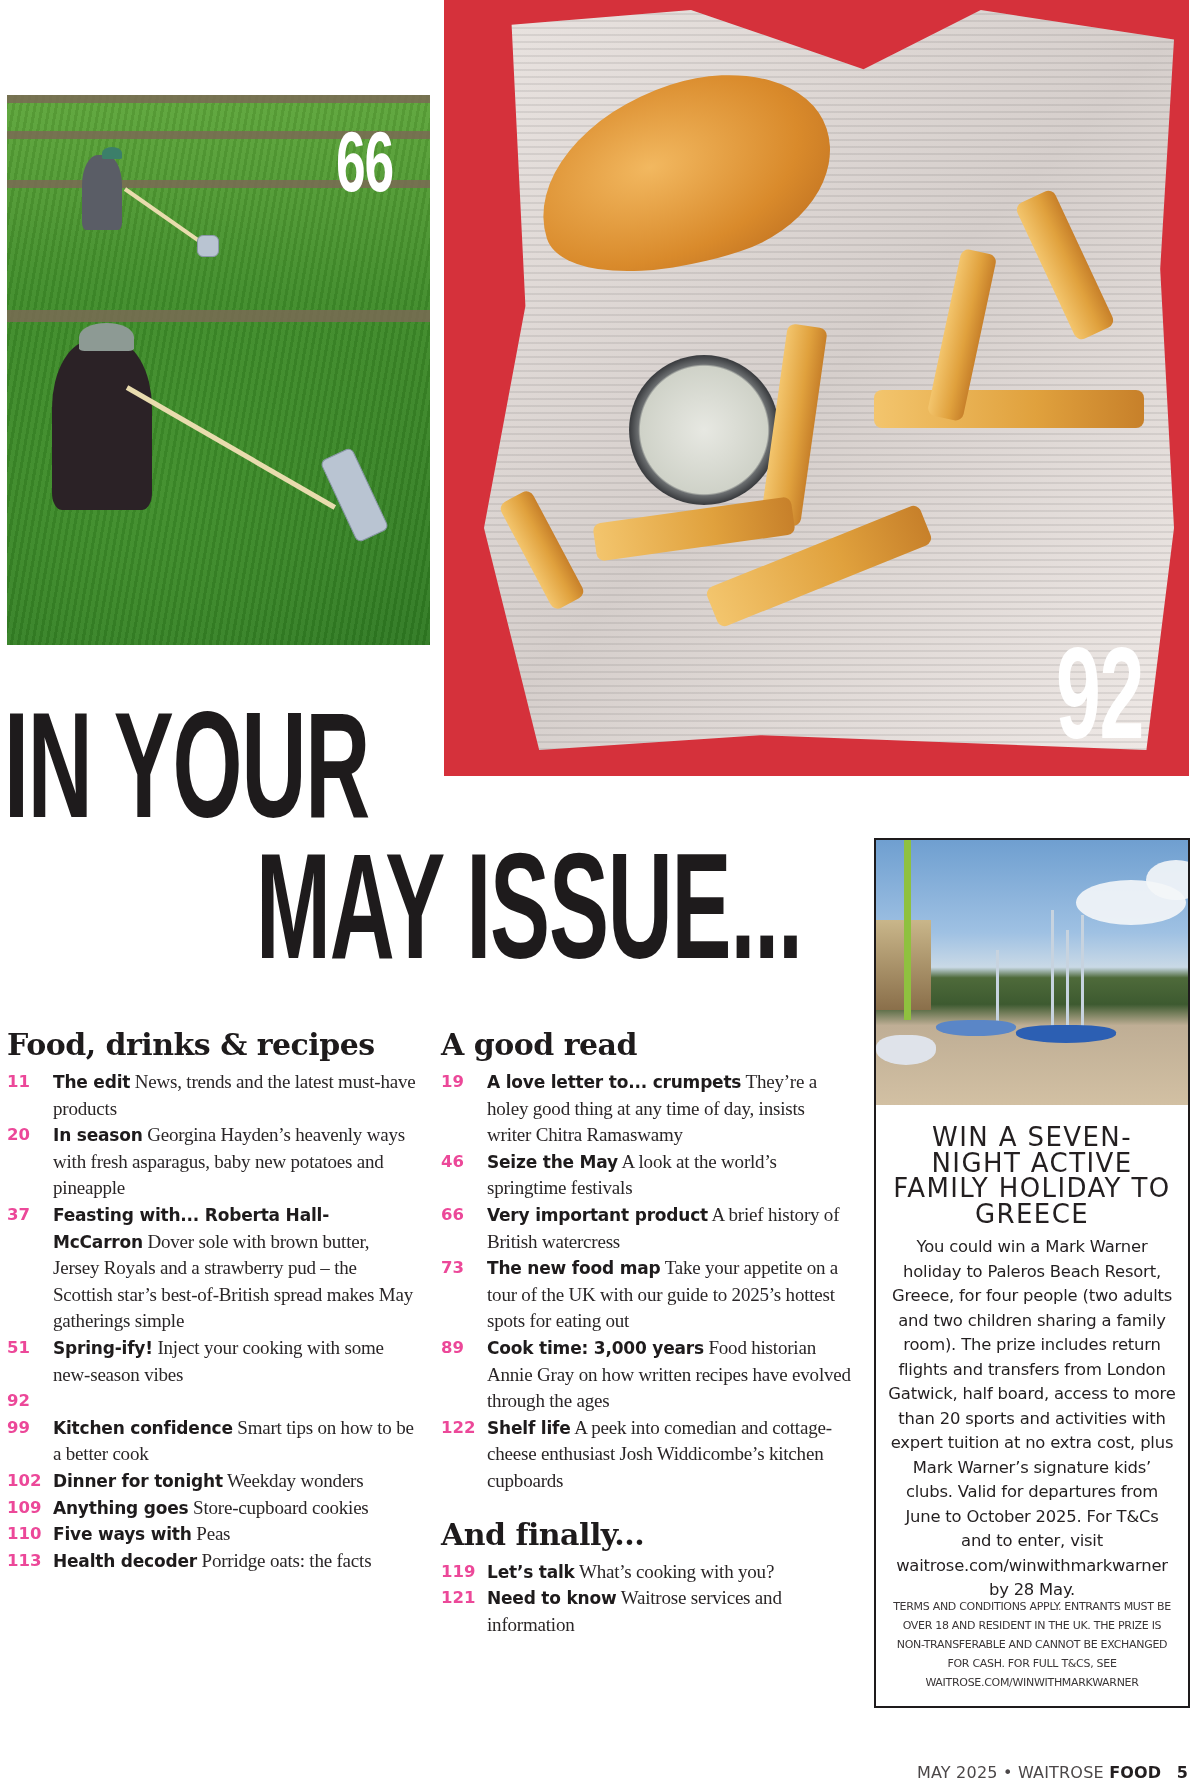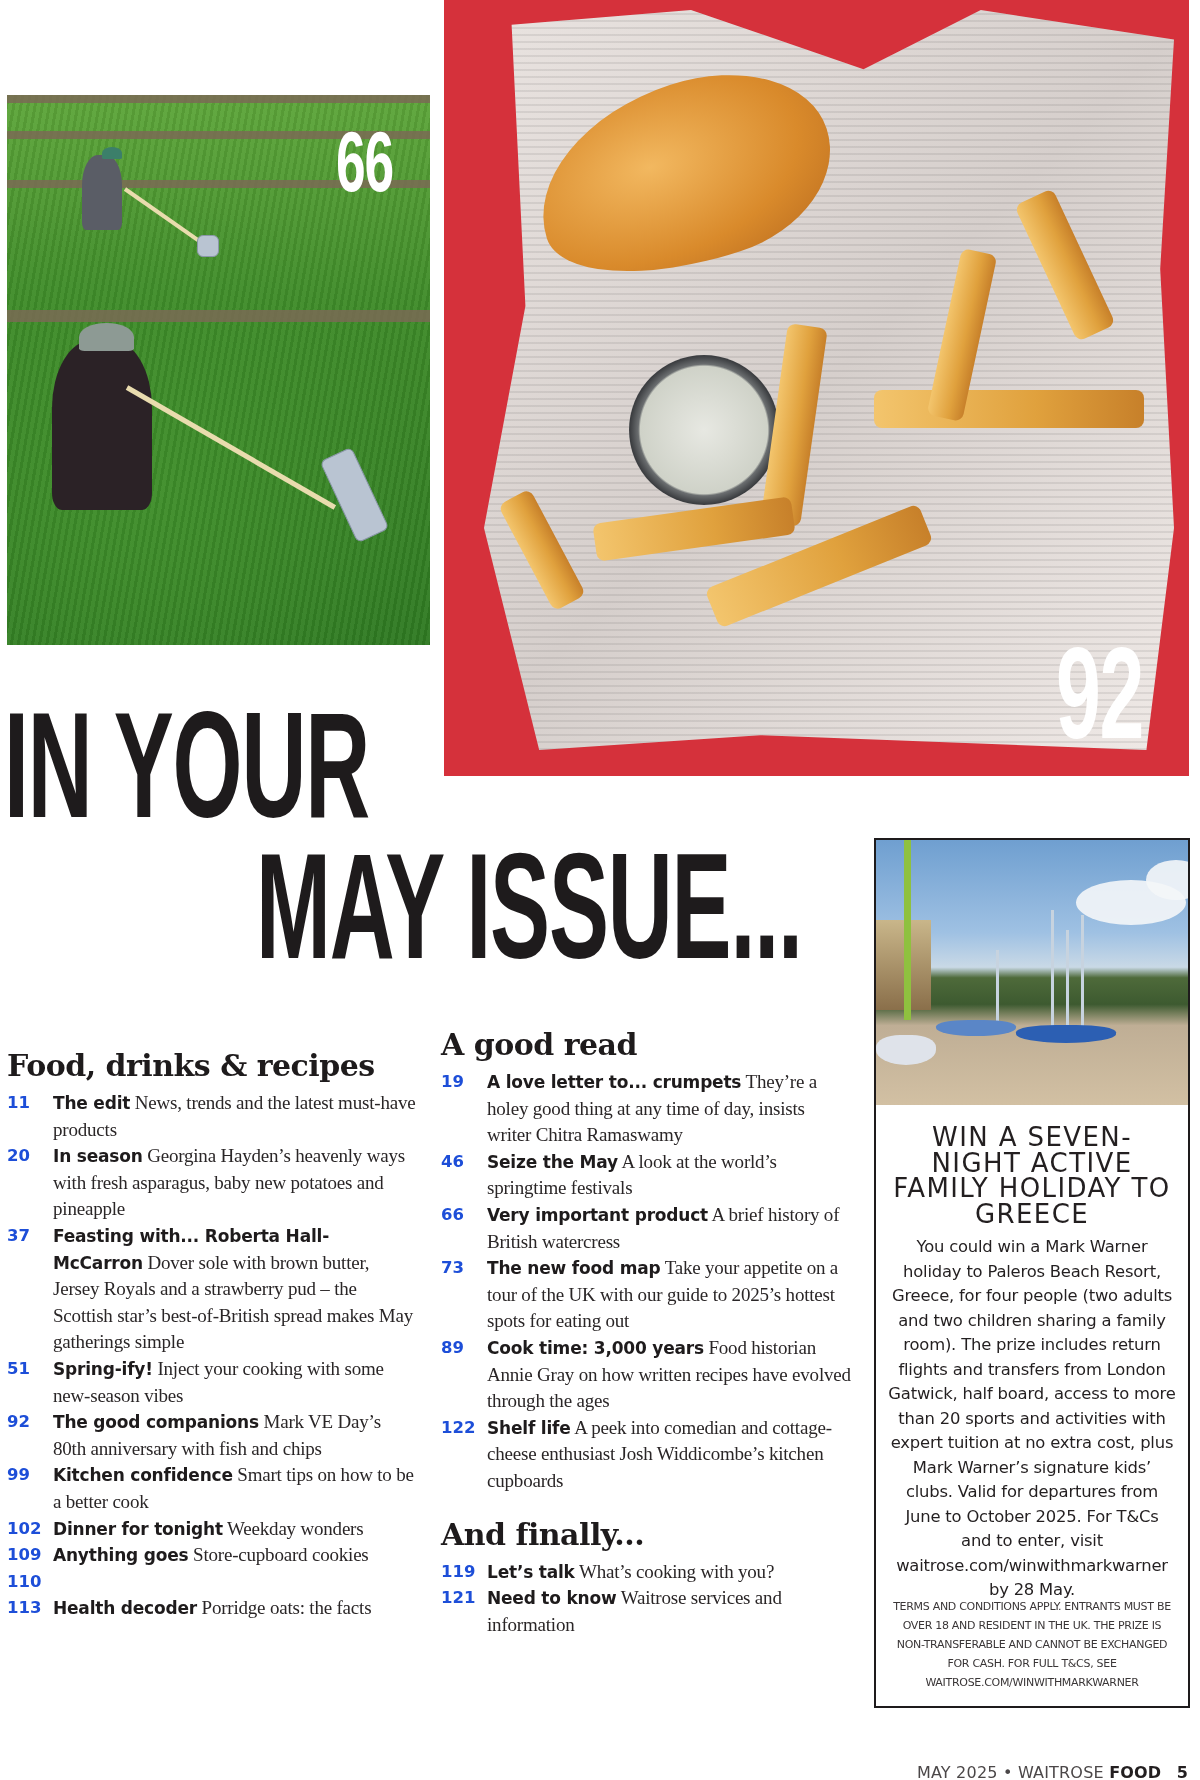--- a/index.html
+++ b/index.html
@@ -52,29 +52,29 @@
   
   .headline {
     position: absolute; font-family: "Liberation Sans", sans-serif; font-weight: 700; color: #1e1b1c;
     line-height: 1; transform: scaleX(0.6); transform-origin: left top; white-space: nowrap; letter-spacing: -2px;
   }
   .hl-1 { left: 4px; top: 690px; font-size: 150px; }
   .hl-2 { left: 256px; top: 831px; font-size: 150px; }
 
   
   .col { position: absolute; }
-  .col-left { left: 7px; top: 1027px; width: 410px; margin-top: 21px; }
+  .col-left { left: 7px; top: 1027px; width: 410px; }
   .col-mid  { left: 441px; top: 1027px; width: 410px; }
   .section-title {
     font-family: "DejaVu Serif", serif; font-weight: 700; font-size: 30px; line-height: 36px;
     letter-spacing: -0.5px; color: #1e1b1c; margin-bottom: 6px; white-space: nowrap;
   }
   .item { display: flex; align-items: flex-start; font-size: 16.8px; line-height: 26.6px; }
   .item-num {
-    flex: 0 0 46px; font-family: "DejaVu Sans", sans-serif; font-weight: 700; font-size: 16.5px; color: #1d4ed8;
+    flex: 0 0 46px; font-family: "DejaVu Sans", sans-serif; font-weight: 700; font-size: 16.5px; color: #ec4899;
   }
   .item-body { flex: 1; font-family: "Liberation Serif", serif; font-size: 19px; color: #2a2627; letter-spacing: -0.2px; }
   .item-title { font-family: "DejaVu Sans", sans-serif; font-weight: 700; font-size: 17px; color: #1e1b1c; letter-spacing: -0.2px; }
   .sec-finally { margin-top: 22px; }
 
   
   .promo {
     position: absolute; left: 874px; top: 838px; width: 316px; height: 870px;
     border: 2.5px solid #1e1b1c; background: #fff;
   }
@@ -159,36 +159,36 @@
       <div class="item">
         <span class="item-num">37</span>
         <span class="item-body"><span class="item-title">Feasting with... Roberta Hall-McCarron</span> <span class="item-desc">Dover sole with brown butter, Jersey Royals and a strawberry pud – the Scottish star’s best-of-British spread makes May gatherings simple</span></span>
       </div>
       <div class="item">
         <span class="item-num">51</span>
         <span class="item-body"><span class="item-title">Spring-ify!</span> <span class="item-desc">Inject your cooking with some new-season vibes</span></span>
       </div>
       <div class="item">
         <span class="item-num">92</span>
-        <span class="item-body"><span class="item-title">The good companions</span> <span class="item-desc">Mark VE Day’s 80th anniversary with fish and chips</span></span>
       </div>
       <div class="item">
         <span class="item-num">99</span>
         <span class="item-body"><span class="item-title">Kitchen confidence</span> <span class="item-desc">Smart tips on how to be a better cook</span></span>
       </div>
       <div class="item">
         <span class="item-num">102</span>
         <span class="item-body"><span class="item-title">Dinner for tonight</span> <span class="item-desc">Weekday wonders</span></span>
       </div>
       <div class="item">
         <span class="item-num">109</span>
         <span class="item-body"><span class="item-title">Anything goes</span> <span class="item-desc">Store-cupboard cookies</span></span>
       </div>
       <div class="item">
         <span class="item-num">110</span>
+        <span class="item-body"><span class="item-title">Five ways with</span> <span class="item-desc">Peas</span></span>
       </div>
       <div class="item">
         <span class="item-num">113</span>
         <span class="item-body"><span class="item-title">Health decoder</span> <span class="item-desc">Porridge oats: the facts</span></span>
       </div>
     </div>
 </section>
 
 <section class="col col-mid">
   <h2 class="section-title">A good read</h2>

